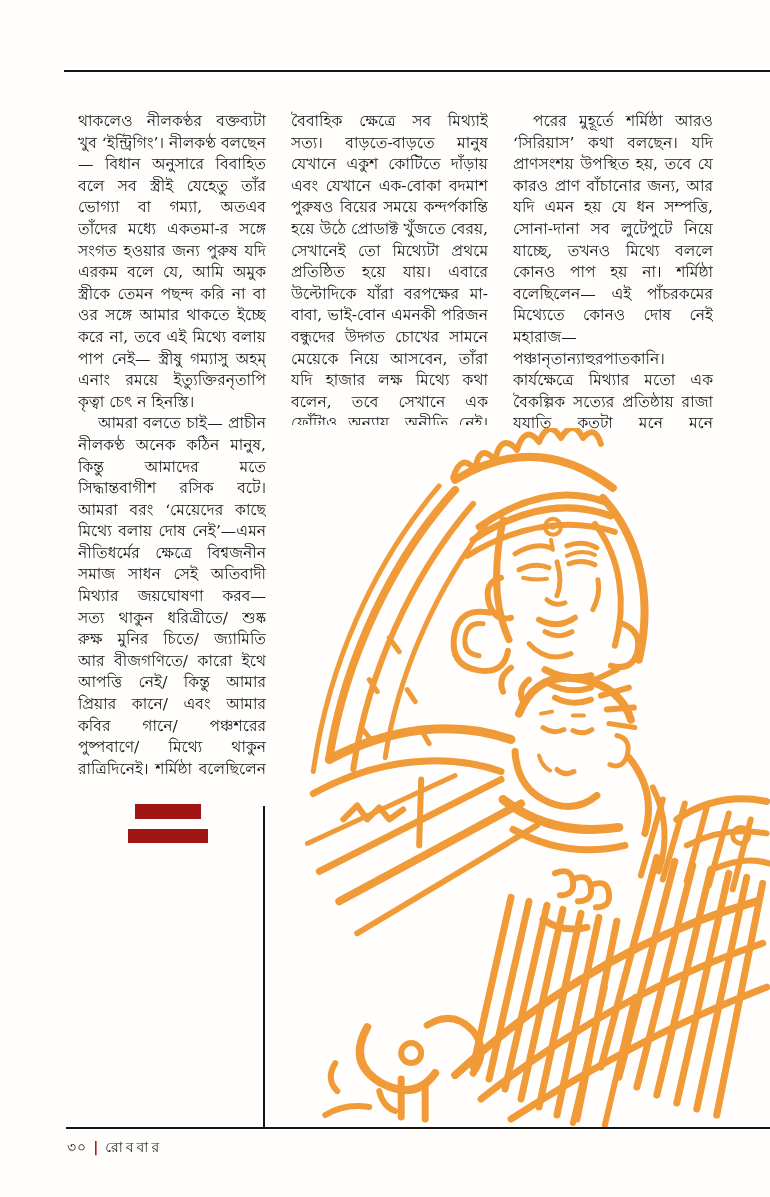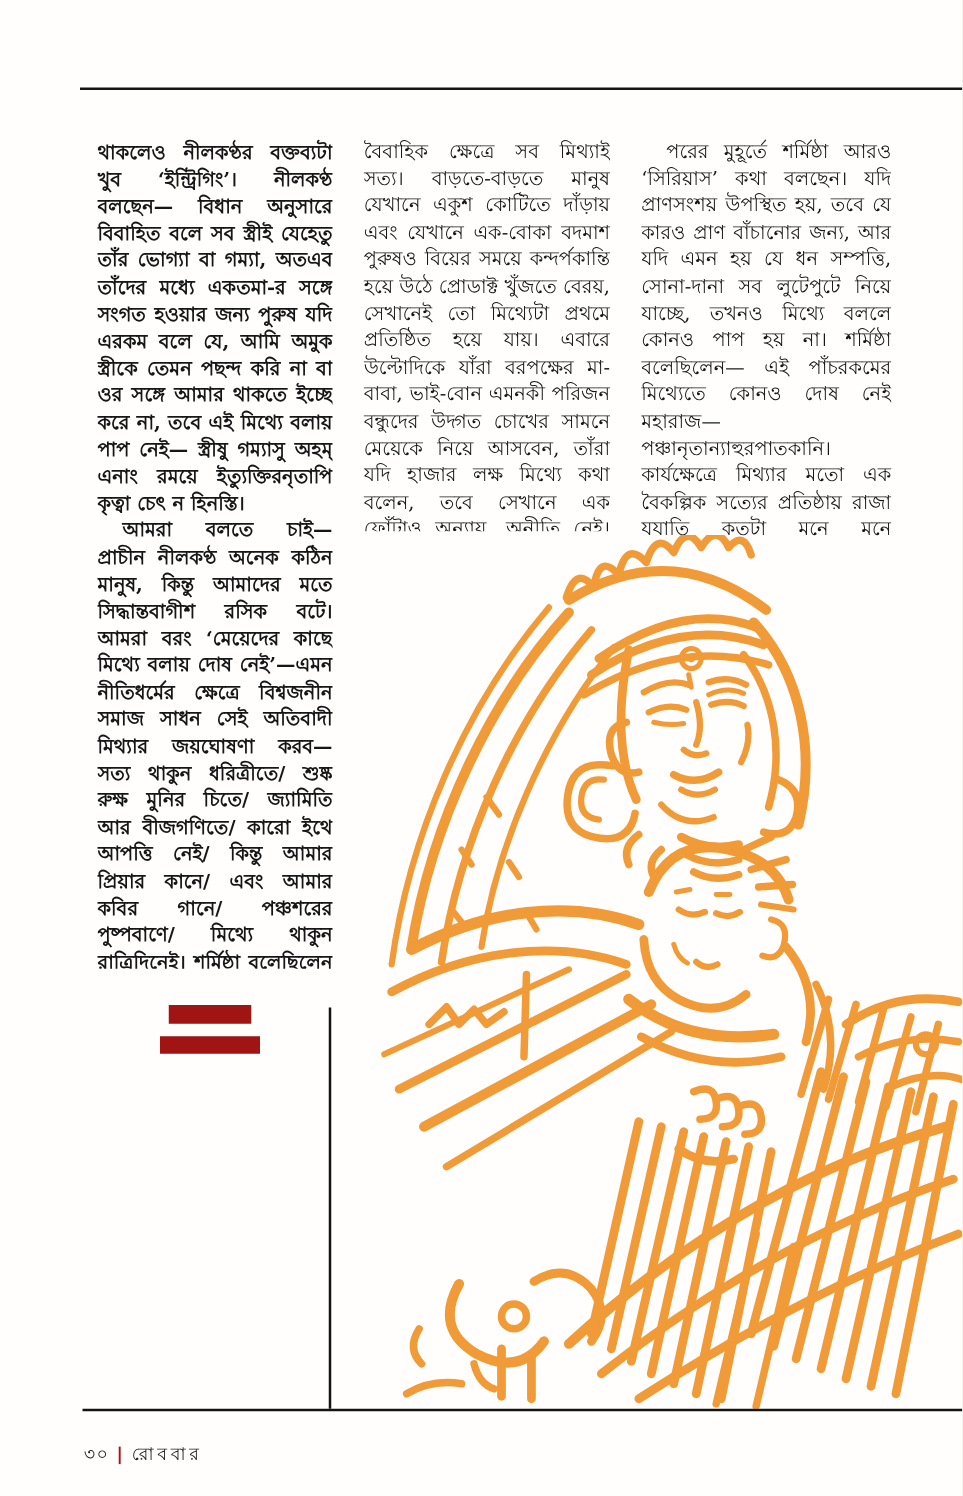--- a/index.html
+++ b/index.html
@@ -15,21 +15,21 @@
   .footer-rule{left:66px;top:1127px;width:704px;}
   .quote-vrule{left:263px;top:806px;height:321px;}
 
   .col{
     position:absolute;top:111px;
     font-size:15.5px;line-height:21.6px;
     text-align:justify;overflow:hidden;
   }
   .col p{margin:0;}
   .col p + p{text-indent:20px;}
-  .col-1{left:78px;width:188px;height:664px;font-weight:bold;}
+  .col-1{left:78px;width:188px;height:664px;}
   .col-2{left:291px;width:197px;height:314px;}
   .col-3{left:513px;width:200px;height:320px;}
   .col-3 p{text-indent:20px;}
 
   .pull-quote{
     position:absolute;left:76px;top:804px;width:184px;
     text-align:center;
   }
   .accent-bar{
     width:66px;height:15px;background:#a01414;margin:0 auto;
@@ -41,21 +41,20 @@
     white-space:pre-line;color:#101010;
   }
 
   .illustration{position:absolute;left:305px;top:428px;width:465px;height:699px;}
   .illustration svg{display:block;width:100%;height:100%;}
 
   .footer{
     position:absolute;left:67px;top:1136px;
     font-size:14px;letter-spacing:1px;color:#1d1d1d;
     font-family:"DejaVu Sans","Liberation Sans",sans-serif;
-    margin-top:16px;
   }
   .footer .sep{color:#b01212;font-weight:bold;padding:0 6px;}
   .footer .mag{letter-spacing:3px;}
 </style>
 </head>
 <body>
 
 <div class="page">
 
   <div class="rule-h top-rule"></div>

